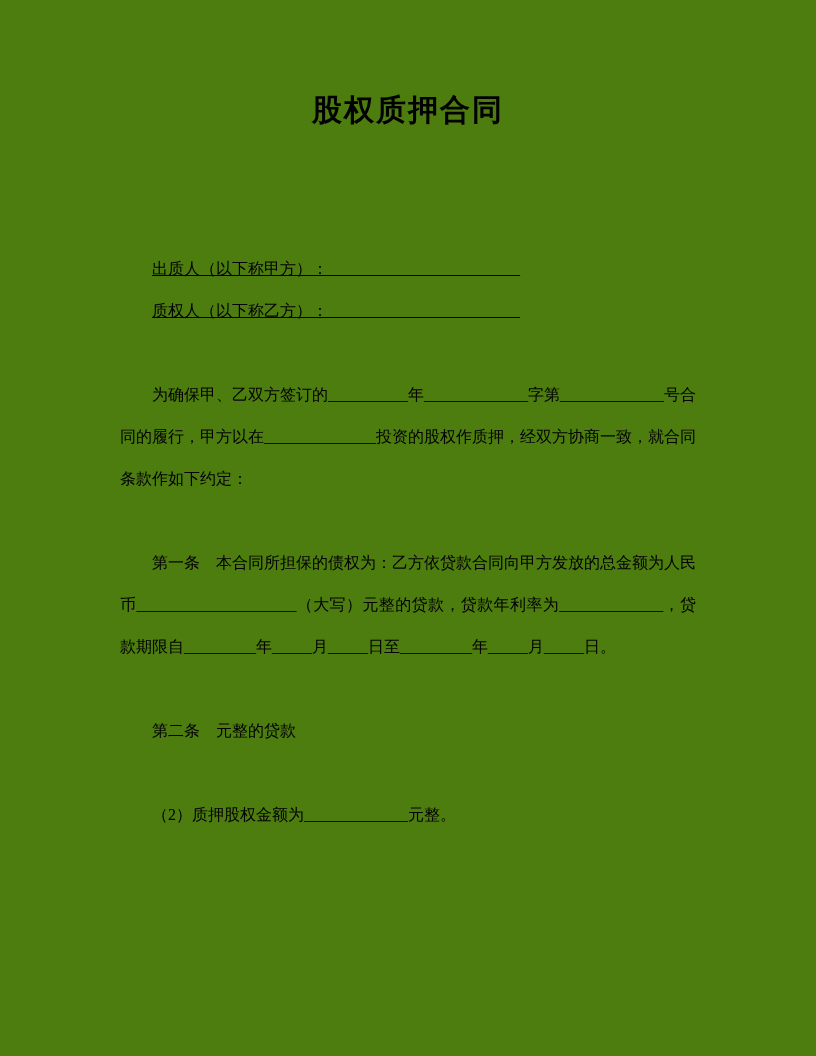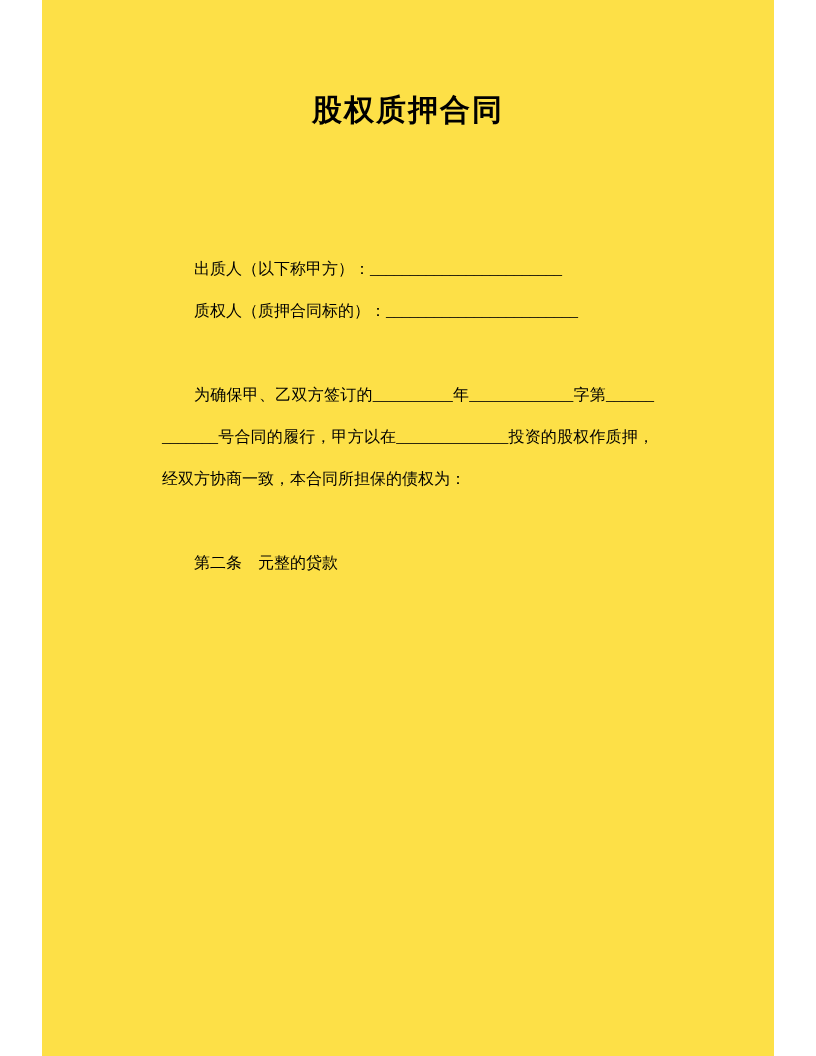--- a/index.html
+++ b/index.html
@@ -2,44 +2,45 @@
 <html><head>
 <meta charset="utf-8">
 <style>
   html, body {
     margin: 0;
     padding: 0;
     background: #ffffff;
   }
   .page {
     position: relative;
-    width: 732px;
+    width: 816px;
     height: 1056px;
     margin: 0 auto;
-    background: #fde047;
+    background: #4d7c0f;
     box-sizing: border-box;
     padding: 88px 120px 60px 120px;
     font-family: "Liberation Serif", "DejaVu Serif", serif;
     font-size: 16px;
     color: #000000;
     overflow: hidden;
   }
   .title {
     margin: 0 0 116px 0;
     text-align: center;
     font-family: "Liberation Sans", "DejaVu Sans", sans-serif;
     font-weight: bold;
     font-size: 30px;
     line-height: 44px;
     letter-spacing: 2px;
   }
   .party-line {
     line-height: 42px;
     padding-left: 2em;
     white-space: nowrap;
+    text-decoration: underline;
   }
   .party-label {
     display: inline;
   }
   .party-blank {
     display: inline;
     letter-spacing: 0;
   }
   .para {
     margin: 42px 0 0 0;
@@ -57,23 +58,25 @@
 
 <div class="page">
 
   <h1 class="title">股权质押合同</h1>
 
   <div class="party-line">
     <span class="party-label">出质人（以下称甲方）：</span><span class="party-blank">________________________</span>
   </div>
 
   <div class="party-line">
-    <span class="party-label">质权人（质押合同标的）：</span><span class="party-blank">________________________</span>
+    <span class="party-label">质权人（以下称乙方）：</span><span class="party-blank">________________________</span>
   </div>
 
-  <p class="para first-after-parties">为确保甲、乙双方签订的__________年_____________字第_____________号合同的履行，甲方以在______________投资的股权作质押，经双方协商一致，本合同所担保的债权为：</p>
+  <p class="para first-after-parties">为确保甲、乙双方签订的__________年_____________字第_____________号合同的履行，甲方以在______________投资的股权作质押，经双方协商一致，就合同条款作如下约定：</p>
 
+  <p class="para">第一条　本合同所担保的债权为：乙方依贷款合同向甲方发放的总金额为人民币____________________（大写）元整的贷款，贷款年利率为_____________，贷款期限自_________年_____月_____日至_________年_____月_____日。</p>
 
   <p class="para">第二条　元整的贷款</p>
 
 
+  <p class="para">（2）质押股权金额为_____________元整。</p>
 
 </div>
 
 </body></html>

